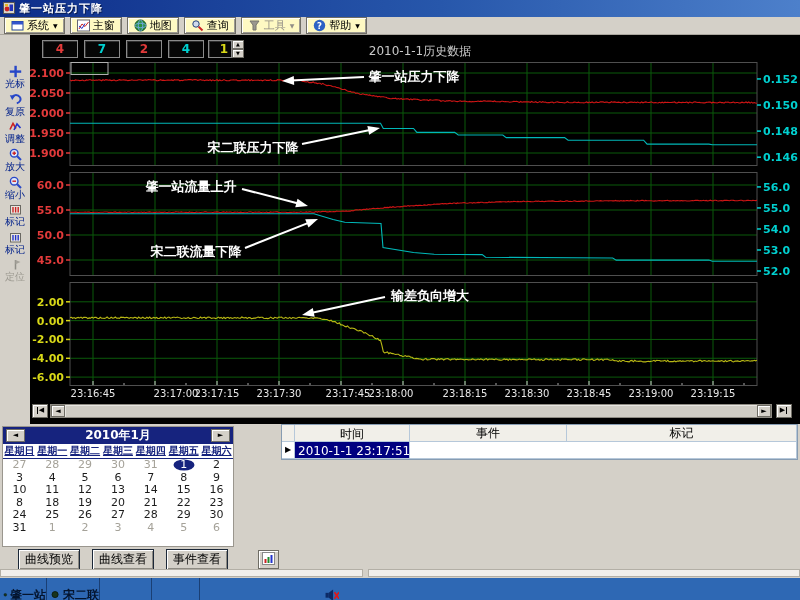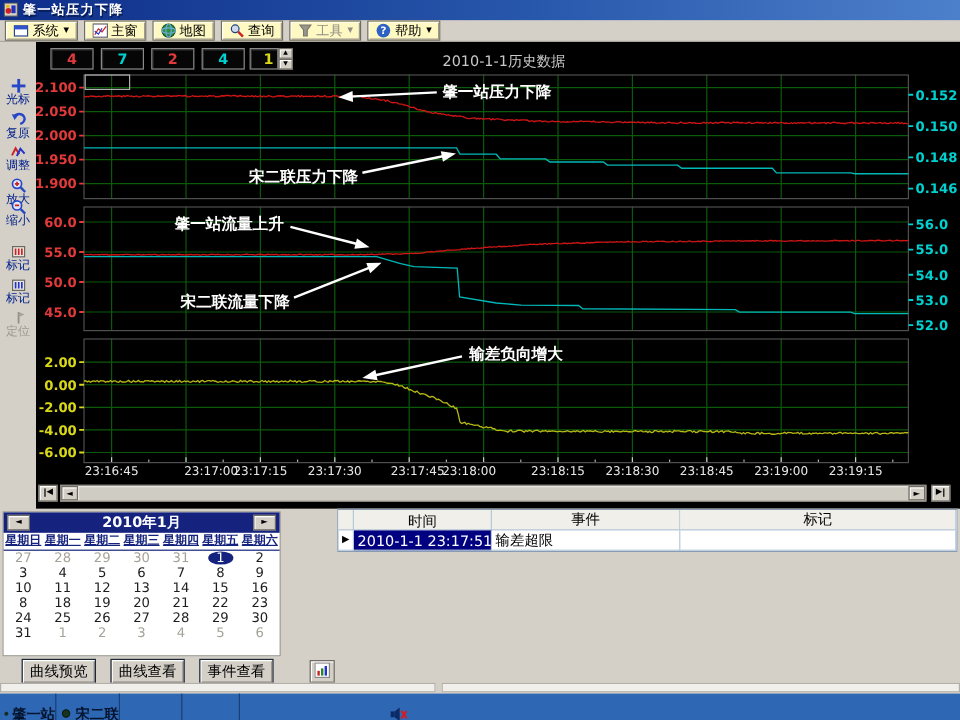--- a/index.html
+++ b/index.html
@@ -172,21 +172,21 @@
       </div>
       <div class="sideitem" style="top: 112.8px;">
         <svg width="13" height="13" viewBox="0 0 13 13">
           <circle cx="5.2" cy="5.2" r="3.8" fill="#dfe6f6" stroke="#2747c8" stroke-width="1.4"></circle>
           <line x1="8.2" y1="8.2" x2="12" y2="12" stroke="#2747c8" stroke-width="2"></line>
           <line x1="5.2" y1="3.4" x2="5.2" y2="7" stroke="#cc2222" stroke-width="1.4"></line>
           <line x1="3.4" y1="5.2" x2="7" y2="5.2" stroke="#cc2222" stroke-width="1.4"></line>
         </svg>
         <span class="slabel">放大</span>
       </div>
-      <div class="sideitem" style="top: 131px;">
+      <div class="sideitem" style="top: 141px;">
         <svg width="13" height="13" viewBox="0 0 13 13">
           <circle cx="5.2" cy="5.2" r="3.8" fill="#dfe6f6" stroke="#2747c8" stroke-width="1.4"></circle>
           <line x1="8.2" y1="8.2" x2="12" y2="12" stroke="#2747c8" stroke-width="2"></line>
           <line x1="3.4" y1="5.2" x2="7" y2="5.2" stroke="#cc2222" stroke-width="1.4"></line>
         </svg>
         <span class="slabel">缩小</span>
       </div>
       <div class="sideitem" style="top: 168px;">
         <svg width="13" height="13" viewBox="0 0 13 13">
           <rect x="1.5" y="2.5" width="10" height="8.5" fill="#eae7e0" stroke="#6a6862"></rect>
@@ -495,21 +495,20 @@
     <div class="evtable" id="evTable">
         <div class="evrow header">
           <div class="cell ind"></div>
           <div class="cell c-time">时间</div>
           <div class="cell c-event">事件</div>
           <div class="cell c-mark">标记</div>
         </div>
         <div class="evrow selected">
           <div class="cell ind">▶</div>
           <div class="cell c-time">2010-1-1 23:17:51</div>
-          <div class="cell c-event">输差超限</div>
           <div class="cell c-mark"></div>
         </div>
       </div>
     <div class="strip strip-l"></div>
     <div class="strip strip-r"></div>
   </div>
 
   <div class="statusbar" id="statusBar">
       <div class="spanel" style="width: 47px;">
         <svg width="12" height="12" viewBox="0 0 13 13">

